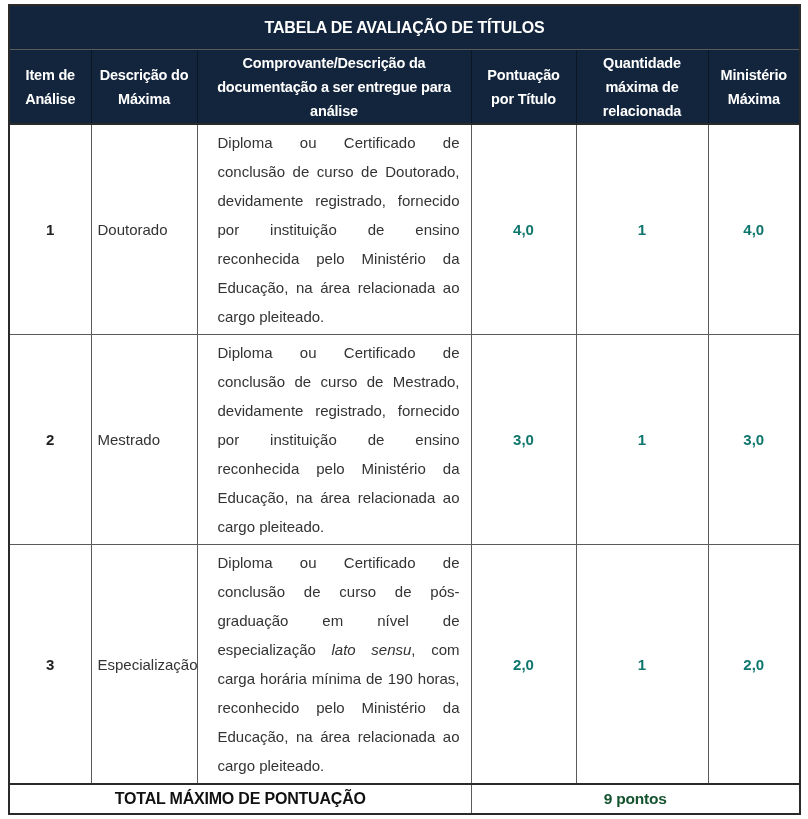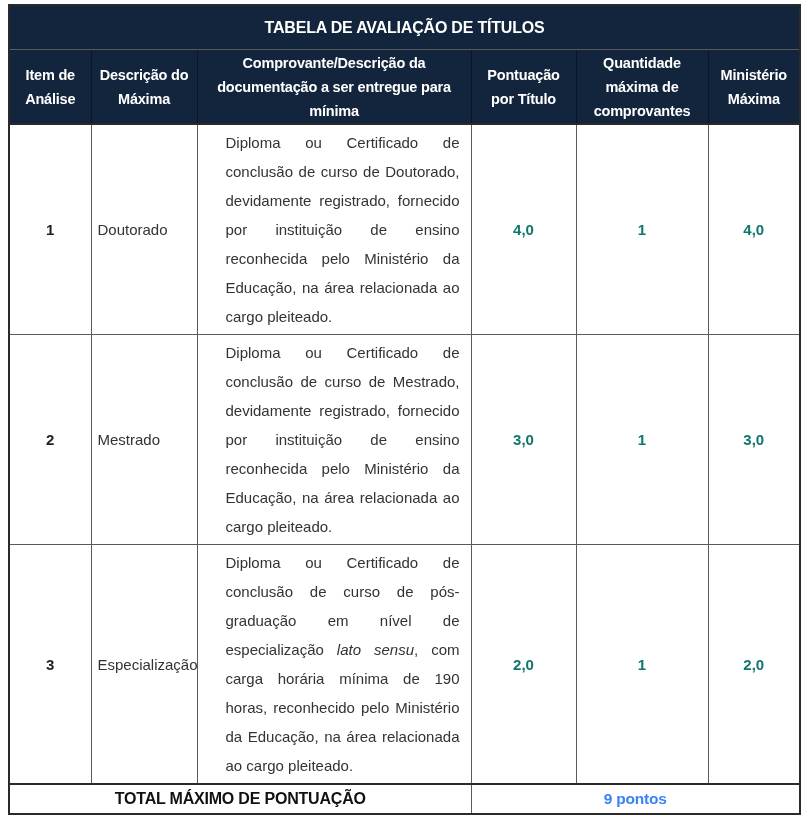--- a/index.html
+++ b/index.html
@@ -56,21 +56,21 @@
   }
   td.c-titulo {
     text-align: left;
     padding-left: 6px;
     padding-right: 4px;
     font-size: 15px;
     color: #333333;
   }
   td.c-desc {
     text-align: justify;
-    padding: 3px 11px 3px 28px;
+    padding: 3px 11px 3px 20px;
     font-size: 15px;
     line-height: 29px;
     color: #333333;
   }
   td.c-desc i { }
   td.c-num {
     text-align: center;
     font-weight: bold;
     font-size: 15px;
     color: #0f766e;
@@ -85,21 +85,21 @@
     font-weight: bold;
     text-align: center;
   }
   td.total-label {
     font-size: 16px;
     color: #111111;
     letter-spacing: -0.2px;
   }
   td.total-value {
     font-size: 15.5px;
-    color: #3b82f6;
+    color: #14532d;
     letter-spacing: -0.2px;
   }
 </style>
 </head>
 <body>
 
 <table class="titles">
   <colgroup>
     <col style="width:82px">
     <col style="width:106px">
@@ -108,23 +108,23 @@
     <col style="width:132px">
     <col style="width:92px">
   </colgroup>
   <thead>
     <tr>
       <th class="tbl-title" colspan="6">TABELA DE AVALIAÇÃO DE TÍTULOS</th>
     </tr>
     <tr class="colhead">
       <th>Item de Análise</th>
       <th>Descrição do Máxima</th>
-      <th>Comprovante/Descrição da documentação a ser entregue para mínima</th>
+      <th>Comprovante/Descrição da documentação a ser entregue para análise</th>
       <th>Pontuação por Título</th>
-      <th>Quantidade máxima de comprovantes</th>
+      <th>Quantidade máxima de relacionada</th>
       <th>Ministério Máxima</th>
     </tr>
   </thead>
   <tbody>
     <tr class="row-1">
       <td class="c-item">1</td>
       <td class="c-titulo">Doutorado</td>
       <td class="c-desc"><span>Diploma ou Certificado de conclusão de curso de Doutorado, devidamente registrado, fornecido por instituição de ensino reconhecida pelo Ministério da Educação, na área relacionada ao cargo pleiteado.</span><i></i><span></span></td>
       <td class="c-num">4,0</td>
       <td class="c-num">1</td>

